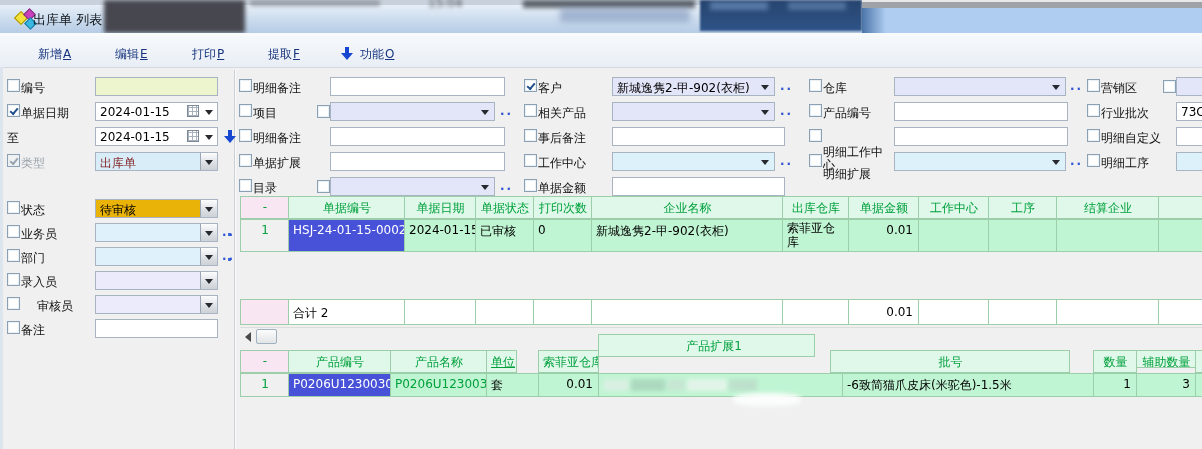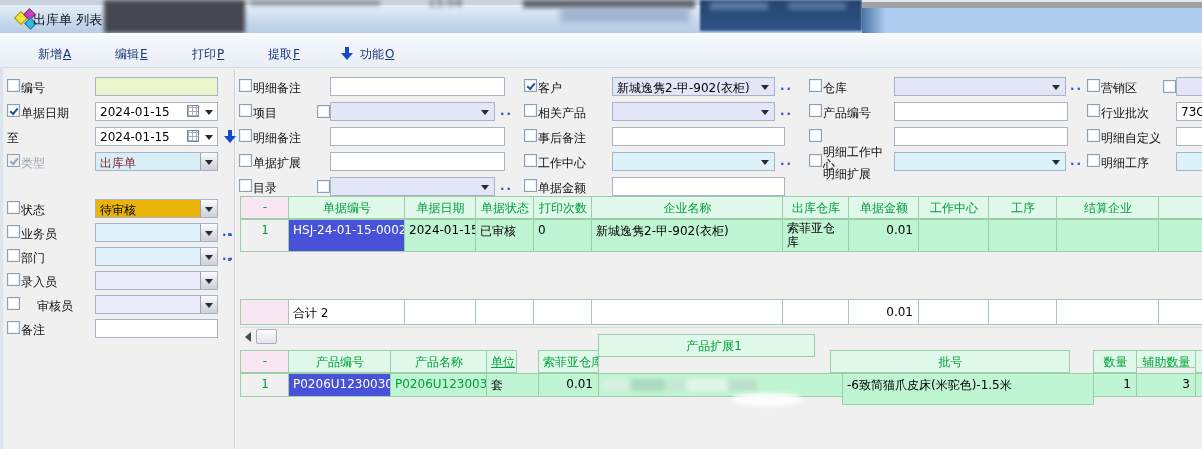--- a/index.html
+++ b/index.html
@@ -346,20 +346,20 @@
       <div class="gcell" style="left: 538px; top: 373px; width: 61px; height: 24px; text-align: right; padding-right: 5px;">0.01</div>
       <div class="gcell" style="left: 598px; top: 373px; width: 245px; height: 24px;">
         <span class="cen">
           <span style="background: rgb(216, 239, 226); width: 26px;"></span>
           <span style="background: rgb(171, 217, 191); width: 34px;"></span>
           <span style="background: rgb(198, 231, 211); width: 18px;"></span>
           <span style="background: rgb(226, 244, 233); width: 40px;"></span>
           <span style="background: rgb(188, 224, 203); width: 28px;"></span>
         </span>
       </div>
-      <div class="gcell" style="left: 842px; top: 373px; width: 252px; height: 32px;">-6致简猫爪皮床(米驼色)-1.5米</div>
+      <div class="gcell" style="left: 842px; top: 373px; width: 252px; height: 24px;">-6致简猫爪皮床(米驼色)-1.5米</div>
       <div class="gcell" style="left: 1093px; top: 373px; width: 44px; height: 24px; text-align: right; padding-right: 5px;">1</div>
       <div class="gcell" style="left: 1136px; top: 373px; width: 60px; height: 24px; text-align: right; padding-right: 5px;">3</div>
       <div class="gcell" style="left: 1195px; top: 373px; width: 13px; height: 24px;"></div>
     </div>
 
   <div class="abs" style="left:733px;top:393px;width:68px;height:13px;background:#FAFDFB;border-radius:40%;filter:blur(2px)"></div>
 </div>
 
 </body></html>

